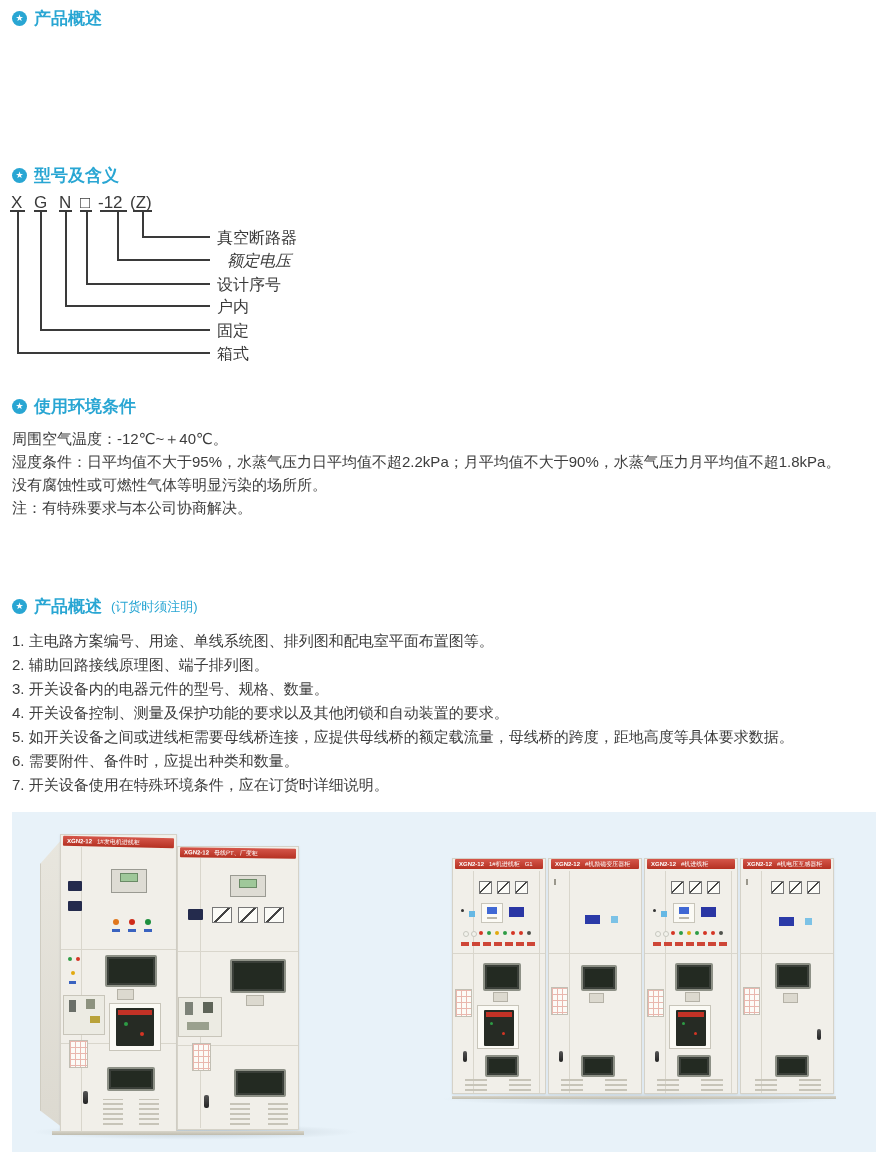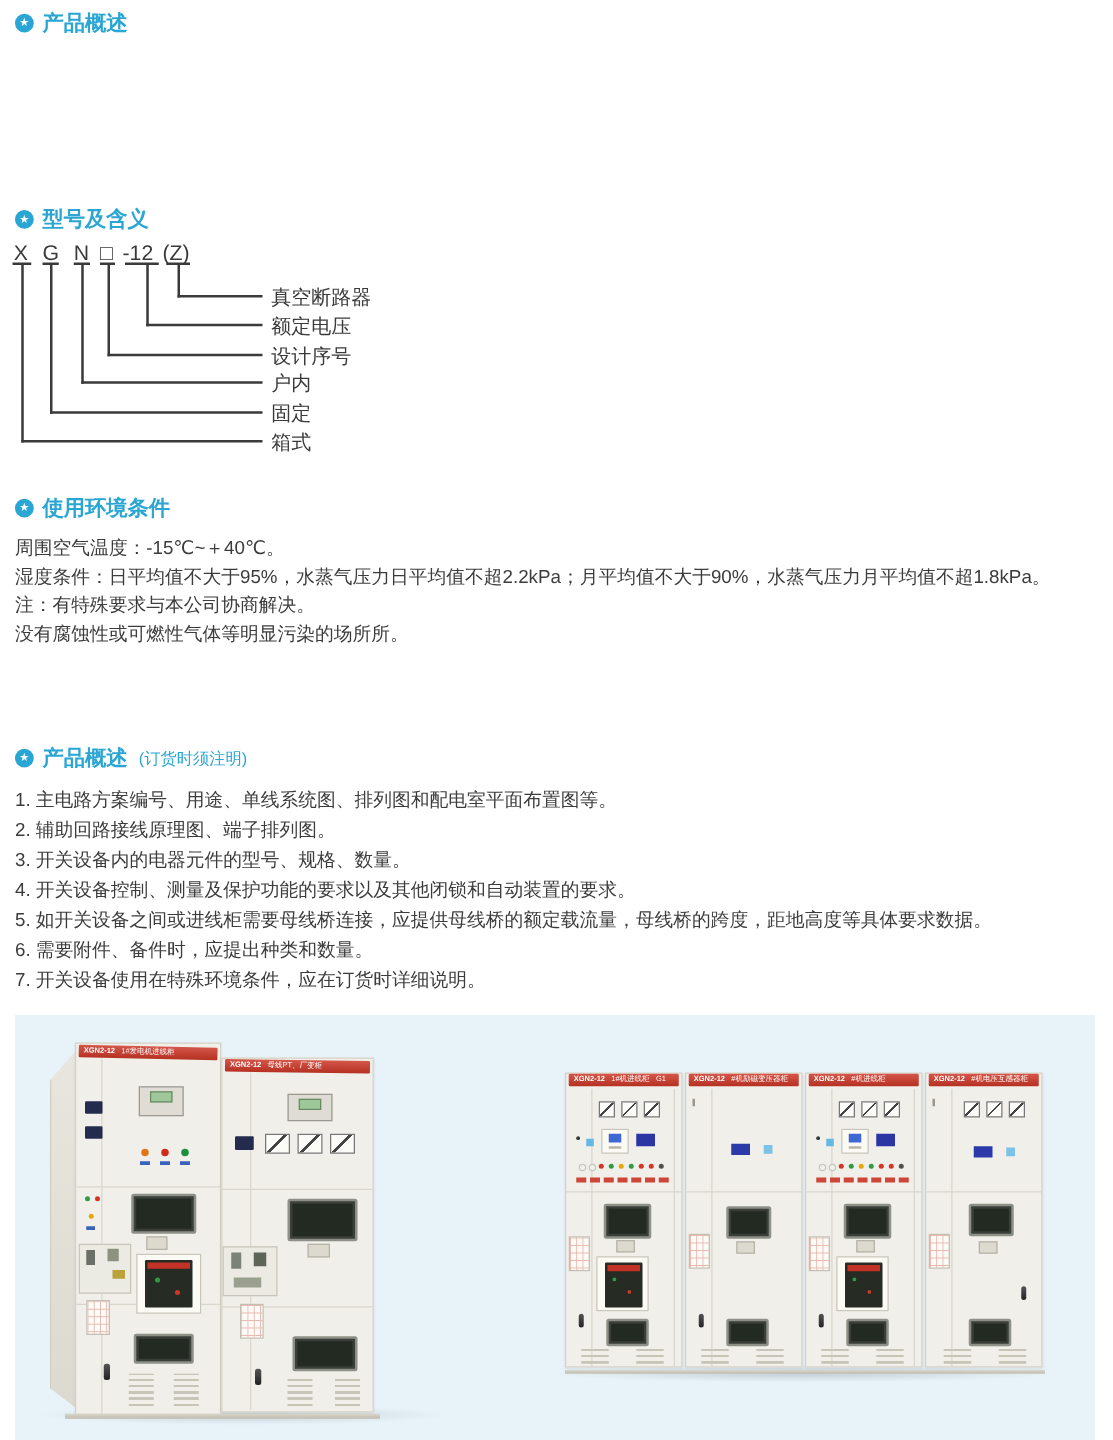--- a/index.html
+++ b/index.html
@@ -97,36 +97,36 @@
     <span class="dg-tick" style="left:133px;top:210px;width:19px;"></span>
 
     <div class="dg-l" style="left:142px;top:212px;width:68px;height:26px;"></div>
     <div class="dg-l" style="left:117px;top:212px;width:93px;height:49px;"></div>
     <div class="dg-l" style="left:86px;top:212px;width:124px;height:73px;"></div>
     <div class="dg-l" style="left:65px;top:212px;width:145px;height:95px;"></div>
     <div class="dg-l" style="left:40px;top:212px;width:170px;height:119px;"></div>
     <div class="dg-l" style="left:17px;top:212px;width:193px;height:142px;"></div>
 
     <span class="dg-label" style="left:217px;top:228px;">真空断路器</span>
-    <span class="dg-label" style="left:217px;top:251px;">额定电压</span>
+    <span class="dg-label" style="left:227px;top:251px;font-style:italic;">额定电压</span>
     <span class="dg-label" style="left:217px;top:275px;">设计序号</span>
     <span class="dg-label" style="left:217px;top:297px;">户内</span>
     <span class="dg-label" style="left:217px;top:321px;">固定</span>
     <span class="dg-label" style="left:217px;top:344px;">箱式</span>
   </div>
 
   <div class="sec-h" style="left:12px;top:395px;">
     <span class="star">★</span>
     <span>使用环境条件</span>
   </div>
   <div class="line-list" style="top:427px;">
-    <div class="env-line">周围空气温度：-15℃~＋40℃。</div>
+    <div class="env-line">周围空气温度：-12℃~＋40℃。</div>
     <div class="env-line">湿度条件：日平均值不大于95%，水蒸气压力日平均值不超2.2kPa；月平均值不大于90%，水蒸气压力月平均值不超1.8kPa。</div>
+    <div class="env-line">没有腐蚀性或可燃性气体等明显污染的场所所。</div>
     <div class="env-line">注：有特殊要求与本公司协商解决。</div>
-    <div class="env-line">没有腐蚀性或可燃性气体等明显污染的场所所。</div>
   </div>
 
   <div class="sec-h" style="left:12px;top:595px;">
     <span class="star">★</span>
     <span>产品概述</span>
     <span class="sub-note">(订货时须注明)</span>
   </div>
   <div class="line-list" style="top:629px;">
     <div class="order-item">1. 主电路方案编号、用途、单线系统图、排列图和配电室平面布置图等。</div>
     <div class="order-item">2. 辅助回路接线原理图、端子排列图。</div>

